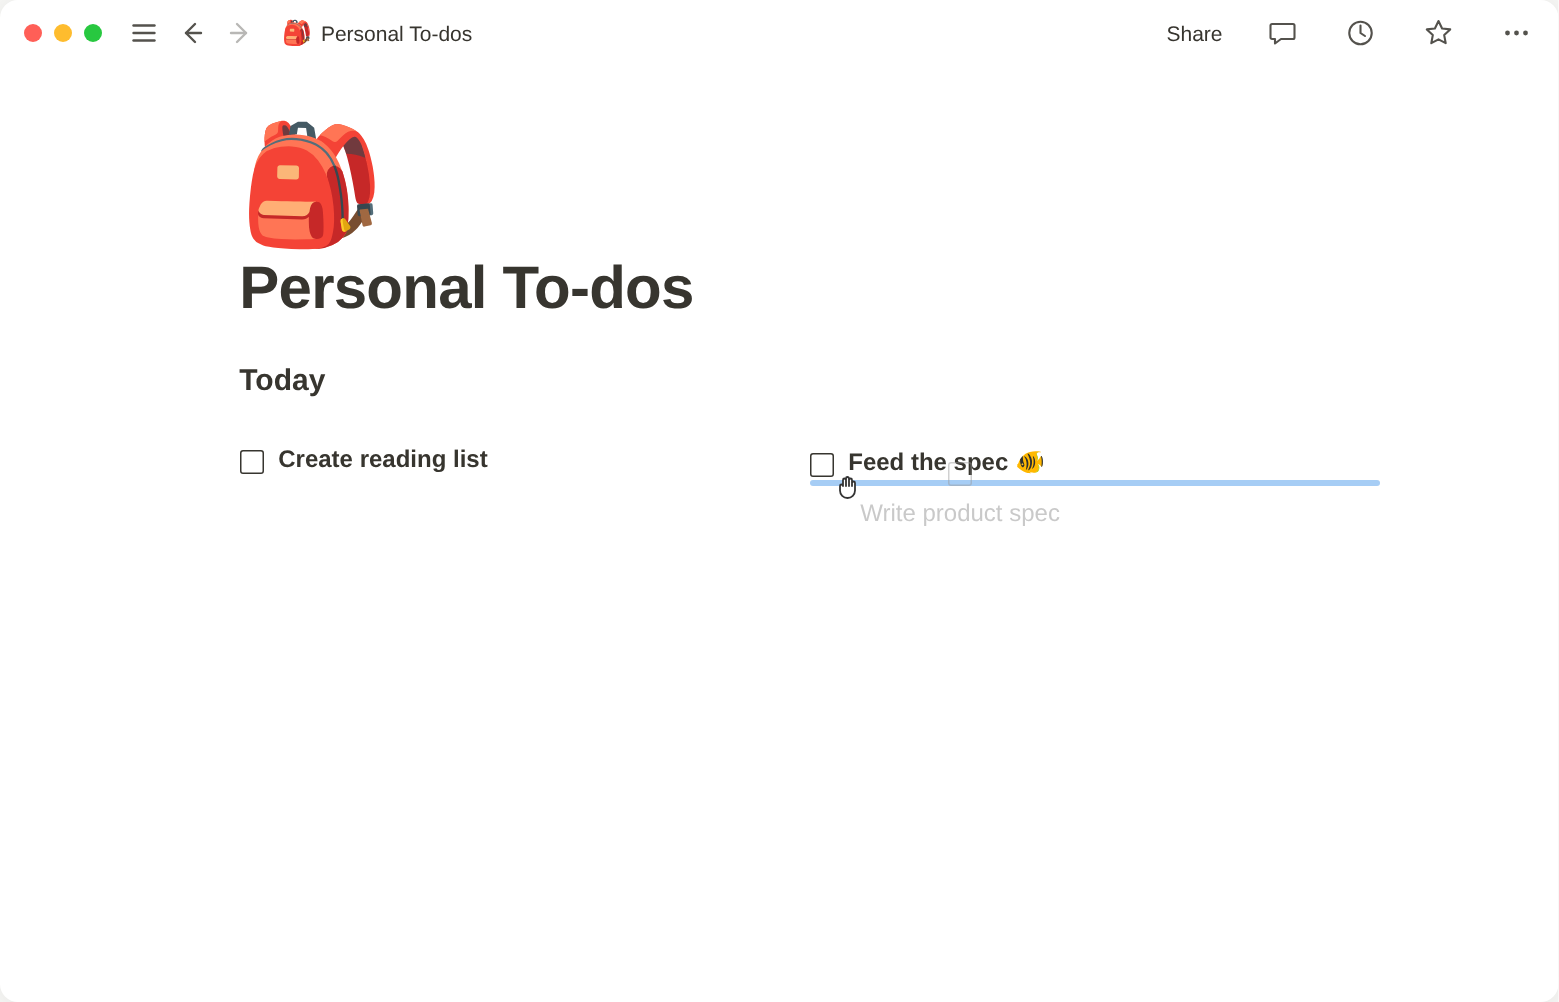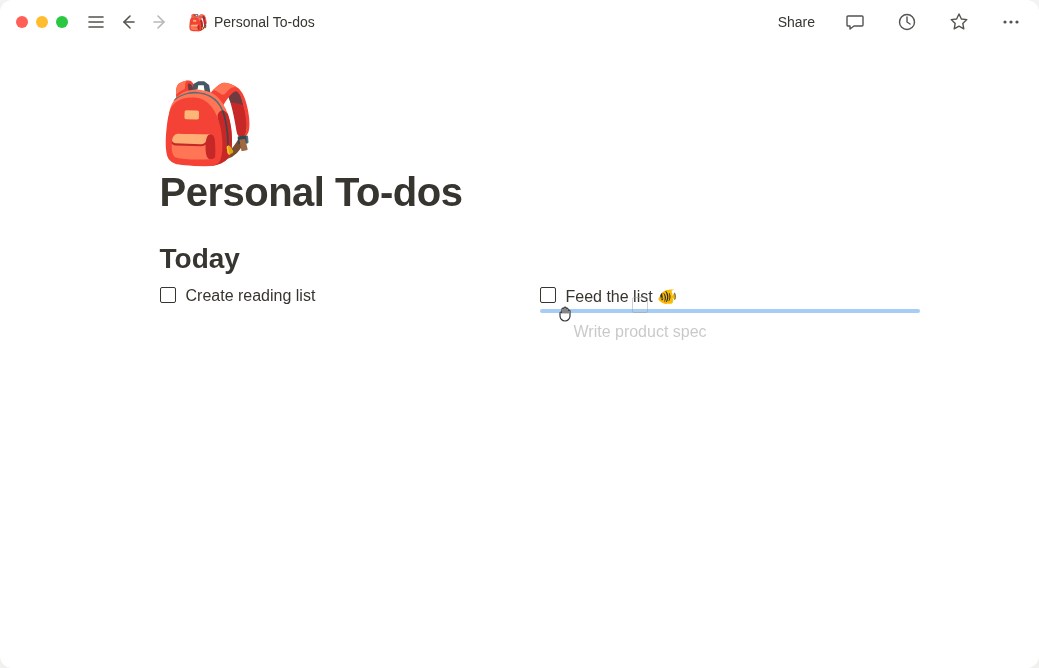--- a/index.html
+++ b/index.html
@@ -114,43 +114,44 @@
     
     .page-title {
       font-size: 40px;
       font-weight: 700;
       color: #37352f;
       margin-bottom: 28px;
       letter-spacing: -0.5px;
     }
     
     .section-heading {
-      font-size: 28px;
+      font-size: 20px;
       font-weight: 700;
       color: #37352f;
-      margin-bottom: 8px;
+      margin-bottom: 28px;
     }
     
     .columns {
       display: flex;
       gap: 40px;
       position: relative;
     }
     
     .column {
       flex: 1;
       position: relative;
     }
     
     .todo-item {
       display: flex;
-      align-items: flex-start;
+      align-items: flex-end;
       gap: 10px;
       padding: 4px 0;
       margin-bottom: 6px;
+      font-weight: bold;
     }
     
     .checkbox {
       width: 16px;
       height: 16px;
       border: 1.5px solid #37352f;
       border-radius: 2px;
       flex-shrink: 0;
       cursor: pointer;
     }
@@ -285,21 +286,21 @@
       <div class="column">
         <div class="todo-item">
           <div class="checkbox"></div>
           <span class="todo-text">Create reading list</span>
         </div>
       </div>
 
       <div class="column">
         <div class="todo-item">
           <div class="checkbox"></div>
-          <span class="todo-text">Feed the list 🐠</span>
+          <span class="todo-text">Feed the spec 🐠</span>
         </div>
 
         <div class="drop-indicator"></div>
 
         <div class="dragging-item">
           <div class="checkbox"></div>
           <span class="todo-text">Write product spec</span>
         </div>
 
         <div class="grab-cursor">

